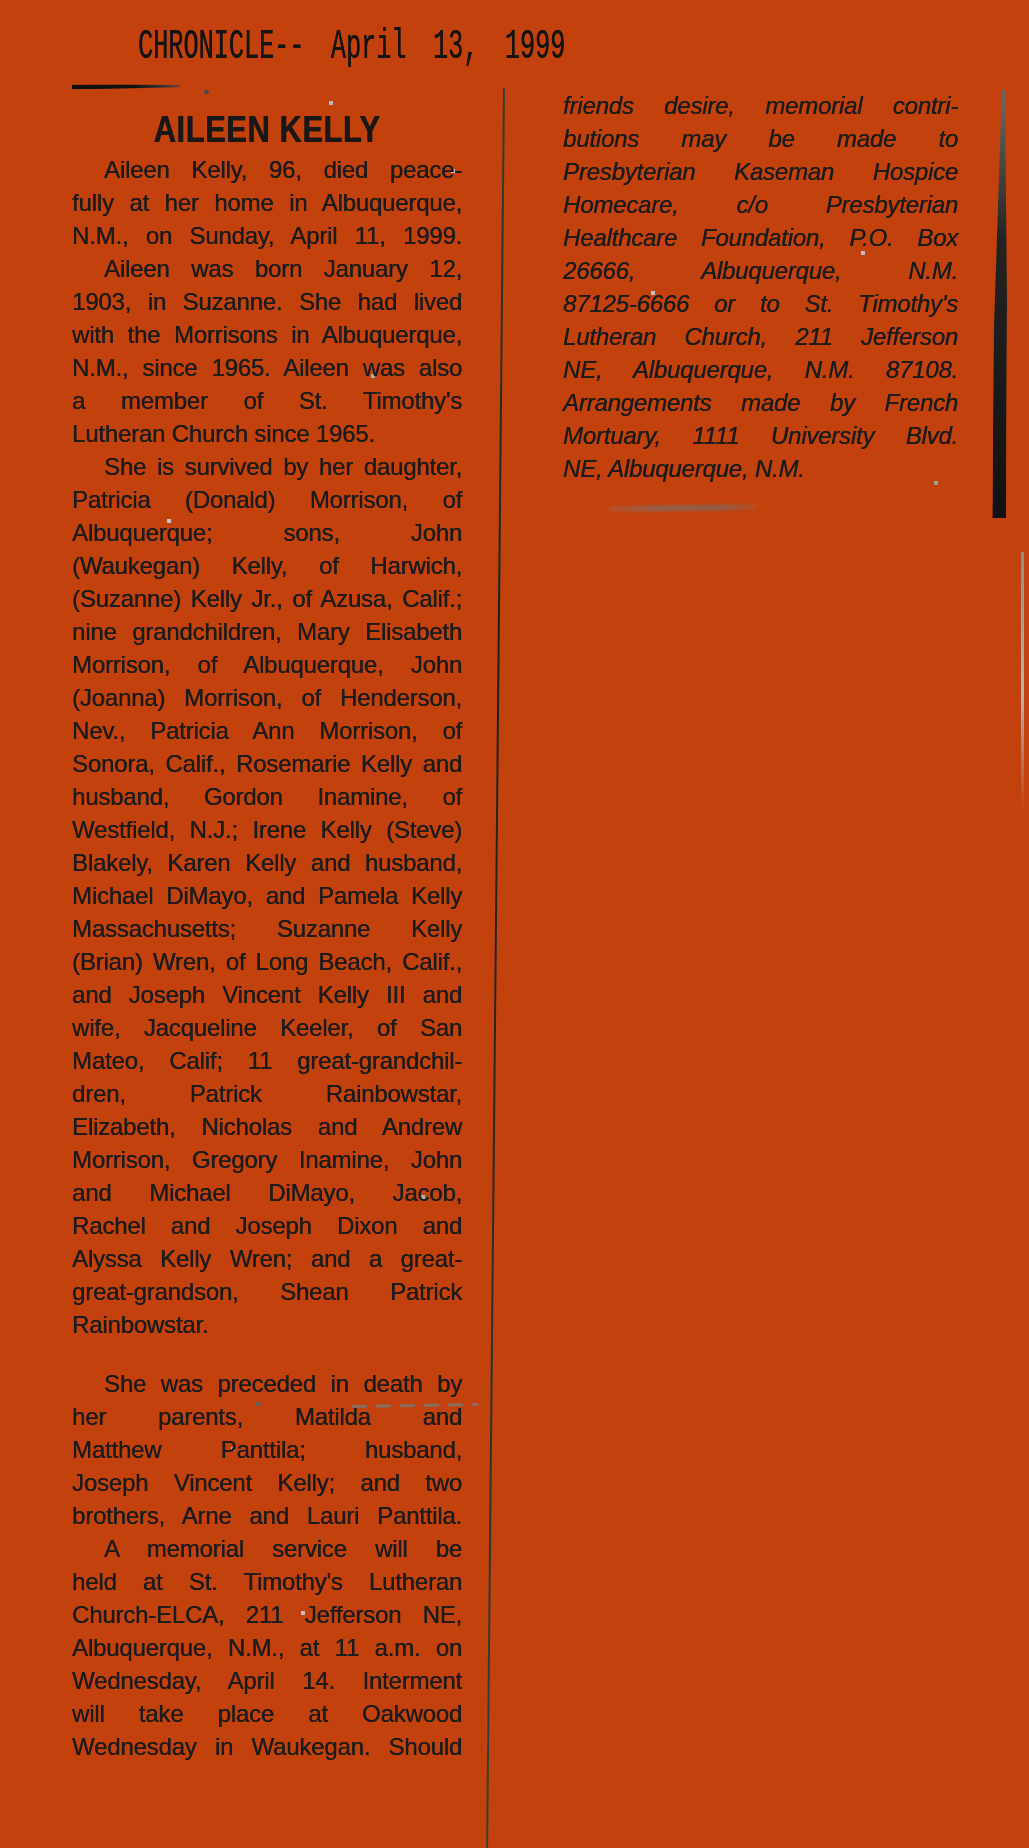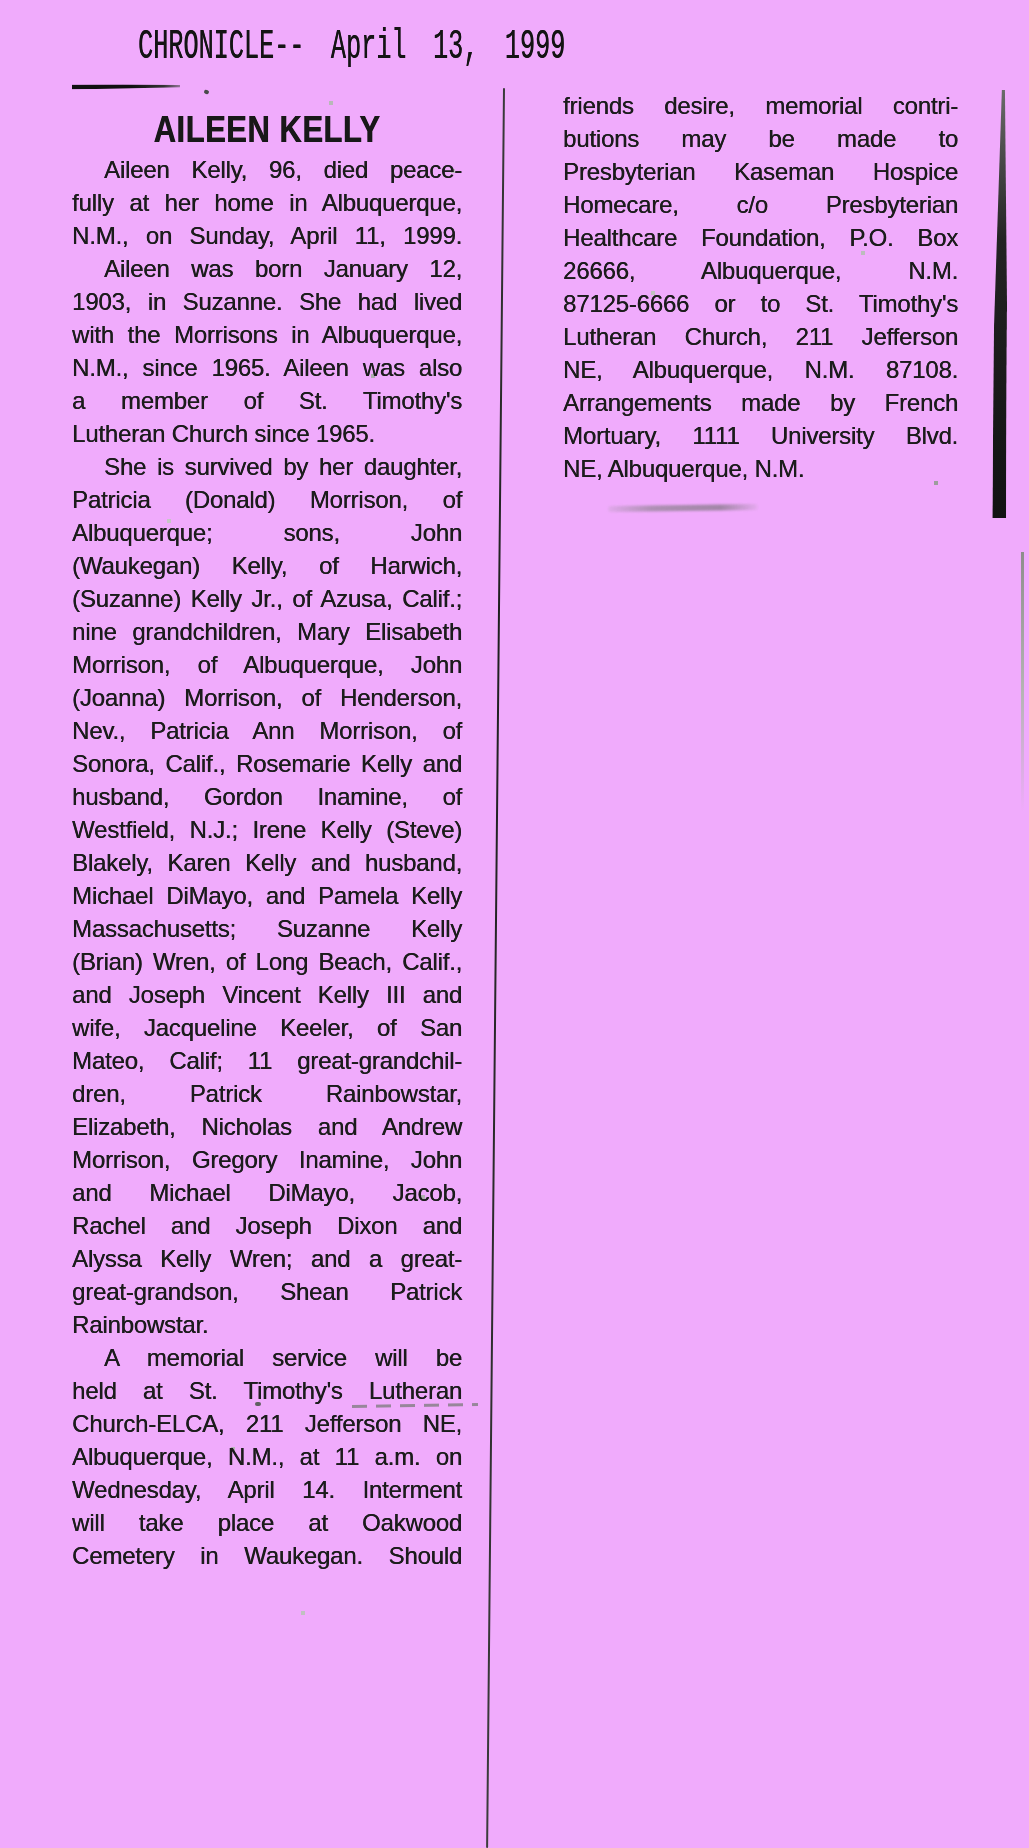--- a/index.html
+++ b/index.html
@@ -1,18 +1,18 @@
 <!DOCTYPE html>
 <html><head>
 <meta charset="utf-8">
 <style>
   html,body{margin:0;padding:0;background:#e8e8e6;}
   .page{
     position:relative;width:1029px;height:1848px;margin:0 auto;
-    background:#f0abfc;overflow:hidden;
+    background:#c2410c;overflow:hidden;
     font-family:"Liberation Sans",sans-serif;color:#1c1c1c;
   }
   
   .masthead{
     position:absolute;left:138px;top:25px;white-space:pre;
     font-family:"Liberation Mono",monospace;font-size:42px;line-height:44px;
     color:#141414;word-spacing:0.45em;
     transform:scaleX(0.6);transform-origin:left top;
     text-shadow:0.5px 0 0 currentColor;
   }
@@ -64,21 +64,21 @@
     box-shadow:330px 102px 0 1px #b8b8b8, 372px 375px 0 1px #aeaeae,
       452px 170px 0 1px #bdbdbd, 232px 1448px 0 1px #b5b5b5,
       652px 292px 0 1px #c2c2c2, 862px 252px 0 1px #bcbcbc,
       935px 482px 0 1px #9d9d9d, 422px 1196px 0 1px #b0b0b0,
       302px 1612px 0 1px #c0c0c0, 168px 520px 0 1px #c6c6c6;
   }
   
   .col{position:absolute;font-size:24px;line-height:33px;letter-spacing:-0.2px;
        text-shadow:0.35px 0 0 currentColor;}
   .col-left{left:72px;top:98px;width:390px;margin-top:12px;}
-  .col-right{left:563px;top:89px;width:395px;}
+  .col-right{left:563px;top:89px;width:395px;font-style:italic;}
   .obit-title{
     margin:0 0 9px 0;font-size:31px;line-height:34px;font-weight:bold;
     text-align:center;letter-spacing:0.5px;color:#181818;
     transform:scaleY(1.2);transform-origin:center top;
     text-shadow:0.5px 0 0 currentColor;
   }
   .para{margin:0;}
   .para.gap{margin-top:26px;}
   .line{text-align:justify;text-align-last:justify;text-justify:inter-word;}
   .line.end{text-align-last:left;}
@@ -139,28 +139,35 @@
           <div class="line">Mateo, Calif; 11 great-grandchil-</div>
           <div class="line">dren, Patrick Rainbowstar,</div>
           <div class="line">Elizabeth, Nicholas and Andrew</div>
           <div class="line">Morrison, Gregory Inamine, John</div>
           <div class="line">and Michael DiMayo, Jacob,</div>
           <div class="line">Rachel and Joseph Dixon and</div>
           <div class="line">Alyssa Kelly Wren; and a great-</div>
           <div class="line">great-grandson, Shean Patrick</div>
           <div class="line end">Rainbowstar.</div>
         </div>
+        <div class="para gap">
+          <div class="line ind">She was preceded in death by</div>
+          <div class="line">her parents, Matilda and</div>
+          <div class="line">Matthew Panttila; husband,</div>
+          <div class="line">Joseph Vincent Kelly; and two</div>
+          <div class="line">brothers, Arne and Lauri Panttila.</div>
+        </div>
         <div class="para">
           <div class="line ind">A memorial service will be</div>
           <div class="line">held at St. Timothy's Lutheran</div>
           <div class="line">Church-ELCA, 211 Jefferson NE,</div>
           <div class="line">Albuquerque, N.M., at 11 a.m. on</div>
           <div class="line">Wednesday, April 14. Interment</div>
           <div class="line">will take place at Oakwood</div>
-          <div class="line">Cemetery in Waukegan. Should</div>
+          <div class="line">Wednesday in Waukegan. Should</div>
         </div>
       </div>
   </div>
 
   <div class="col col-right">
     <div id="colR-body">
         <div class="para">
           <div class="line">friends desire, memorial contri-</div>
           <div class="line">butions may be made to</div>
           <div class="line">Presbyterian Kaseman Hospice</div>

